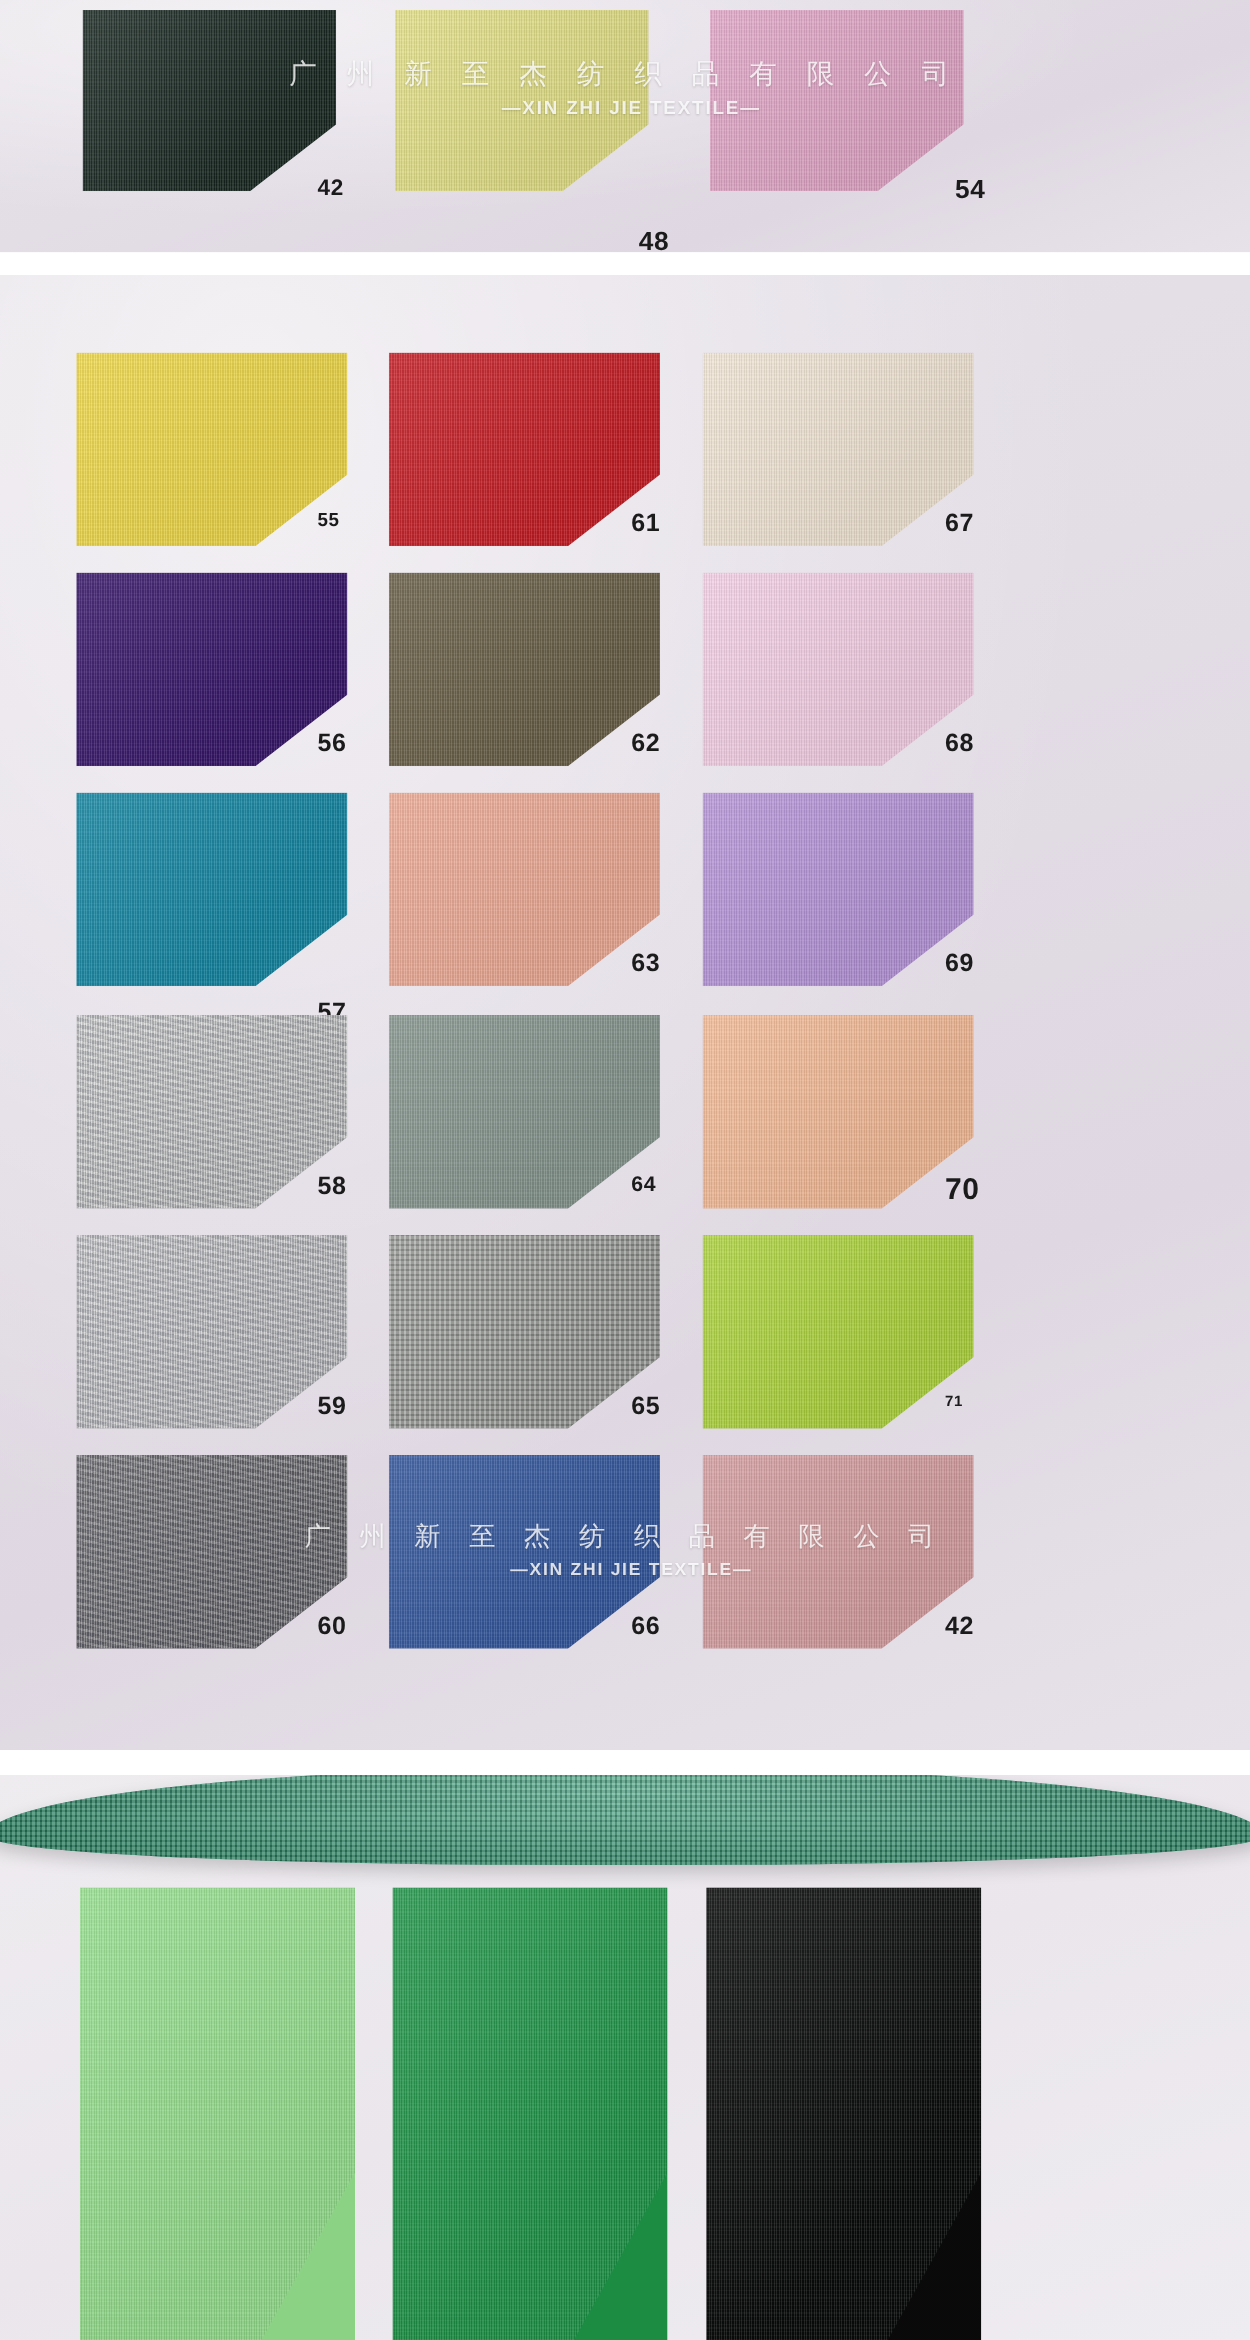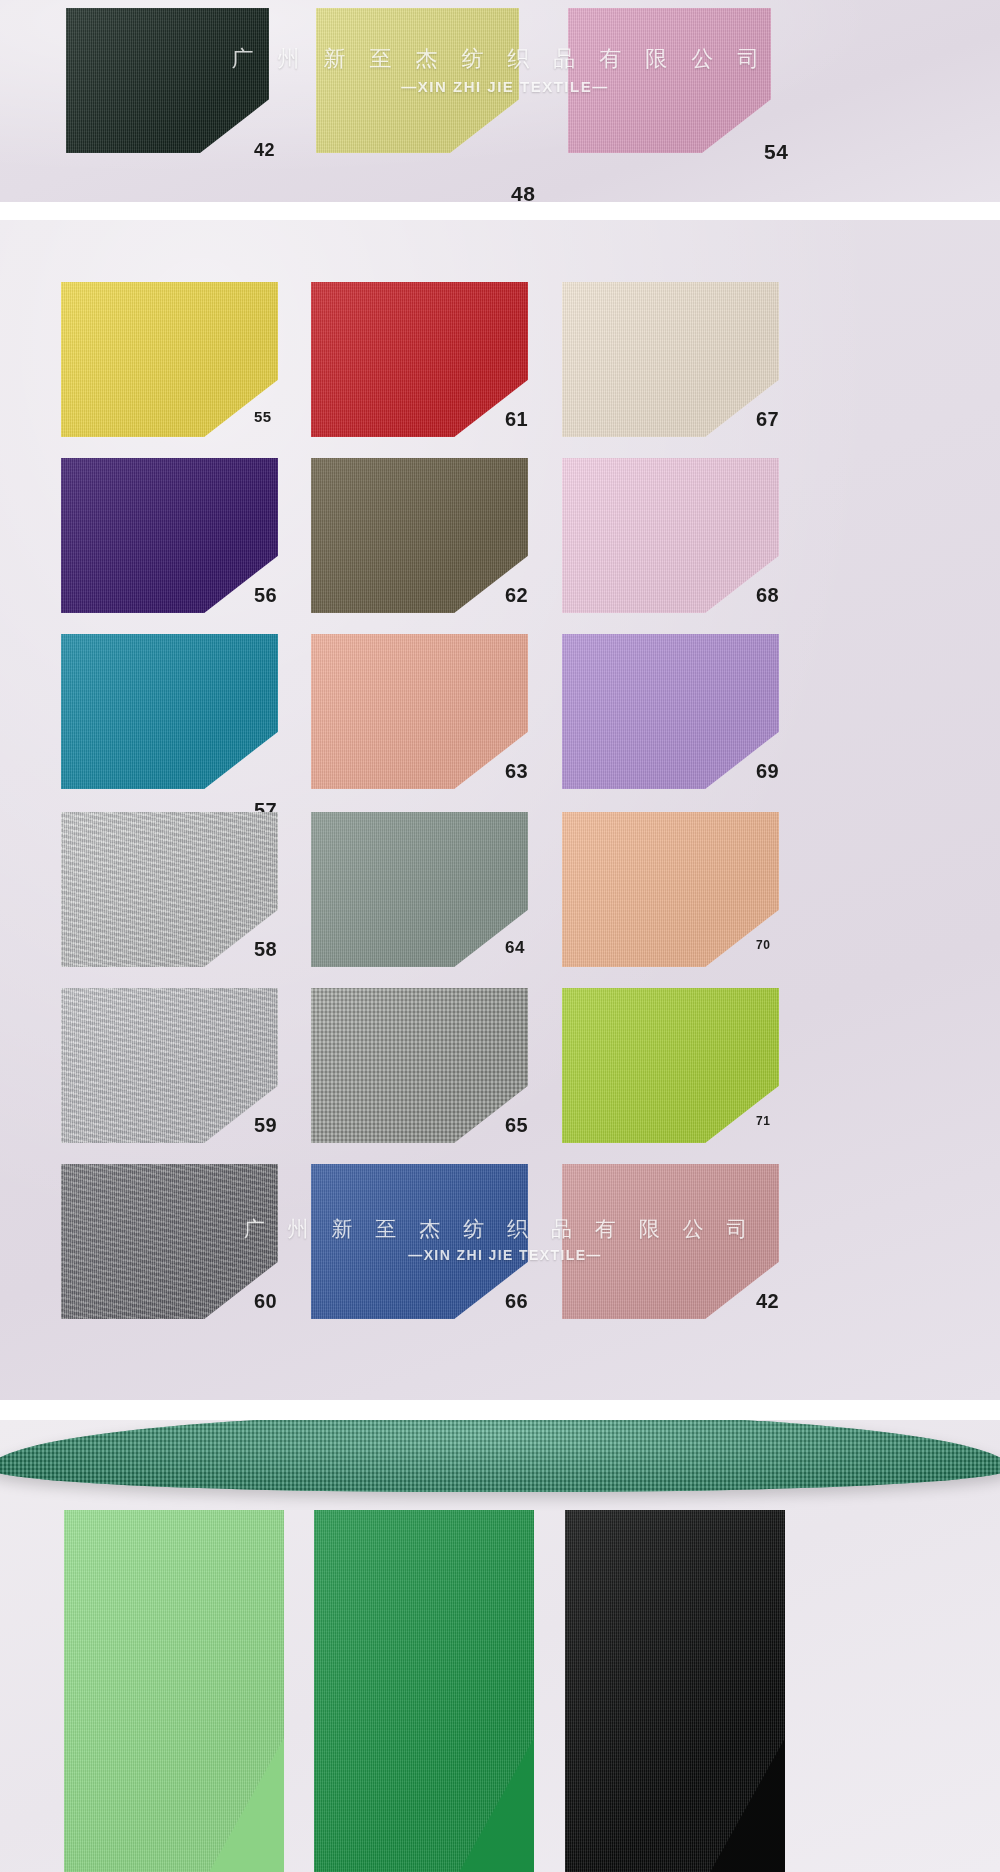--- a/index.html
+++ b/index.html
@@ -200,21 +200,21 @@
     <div class="swatch" style="left:311px;top:592px;width:217px;height:155px;">
       <div class="chip" style="background:#87968f;"></div>
       <div class="chip-inner-shadow"></div>
     </div>
     <div class="swatch-num" style="left:505px;top:718px;font-size:17px;">64</div>
 
     <div class="swatch" style="left:562px;top:592px;width:217px;height:155px;">
       <div class="chip" style="background:#f2b894;"></div>
       <div class="chip-inner-shadow"></div>
     </div>
-    <div class="swatch-num" style="left:756px;top:718px;font-size:12px;text-align:right;">70</div>
+    <div class="swatch-num" style="left:756px;top:718px;font-size:24px;text-align:right;">70</div>
 
     <div class="swatch" style="left:61px;top:768px;width:217px;height:155px;">
       <div class="chip heather" style="background:#c3c4c6;"></div>
       <div class="chip-inner-shadow"></div>
     </div>
     <div class="swatch-num" style="left:254px;top:894px;font-size:20px;">59</div>
 
     <div class="swatch" style="left:311px;top:768px;width:217px;height:155px;">
       <div class="chip pique" style="background:#9a9d98;"></div>
       <div class="chip-inner-shadow"></div>

